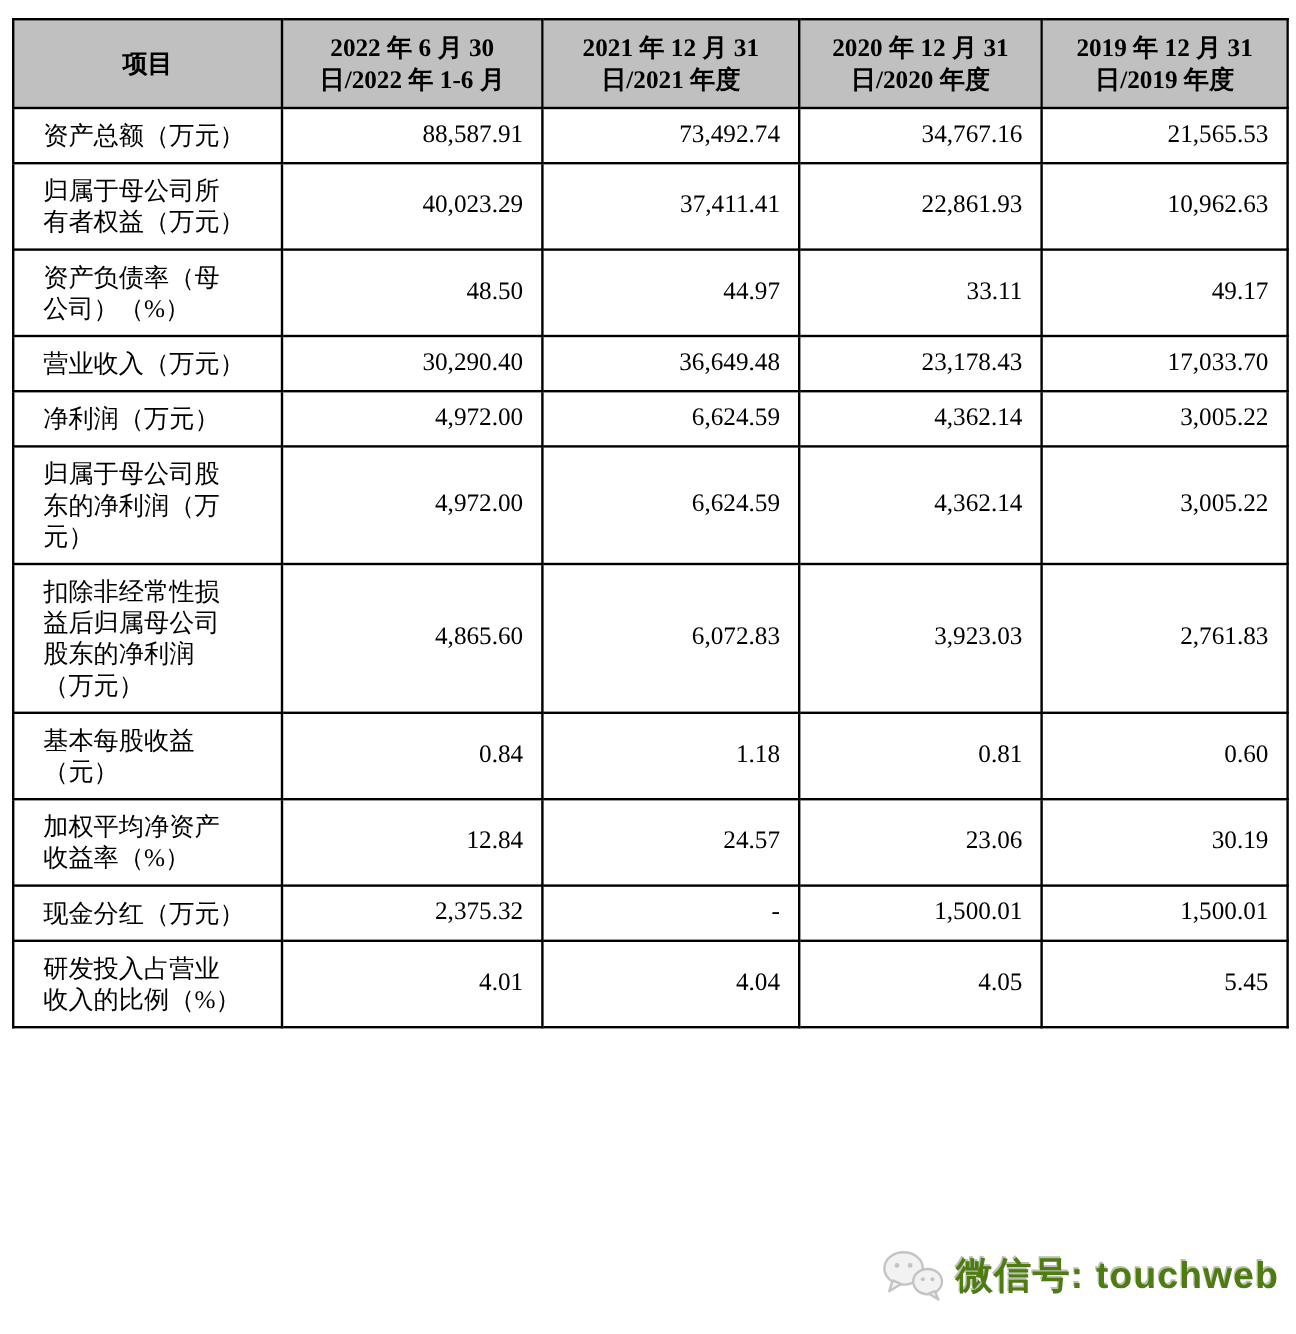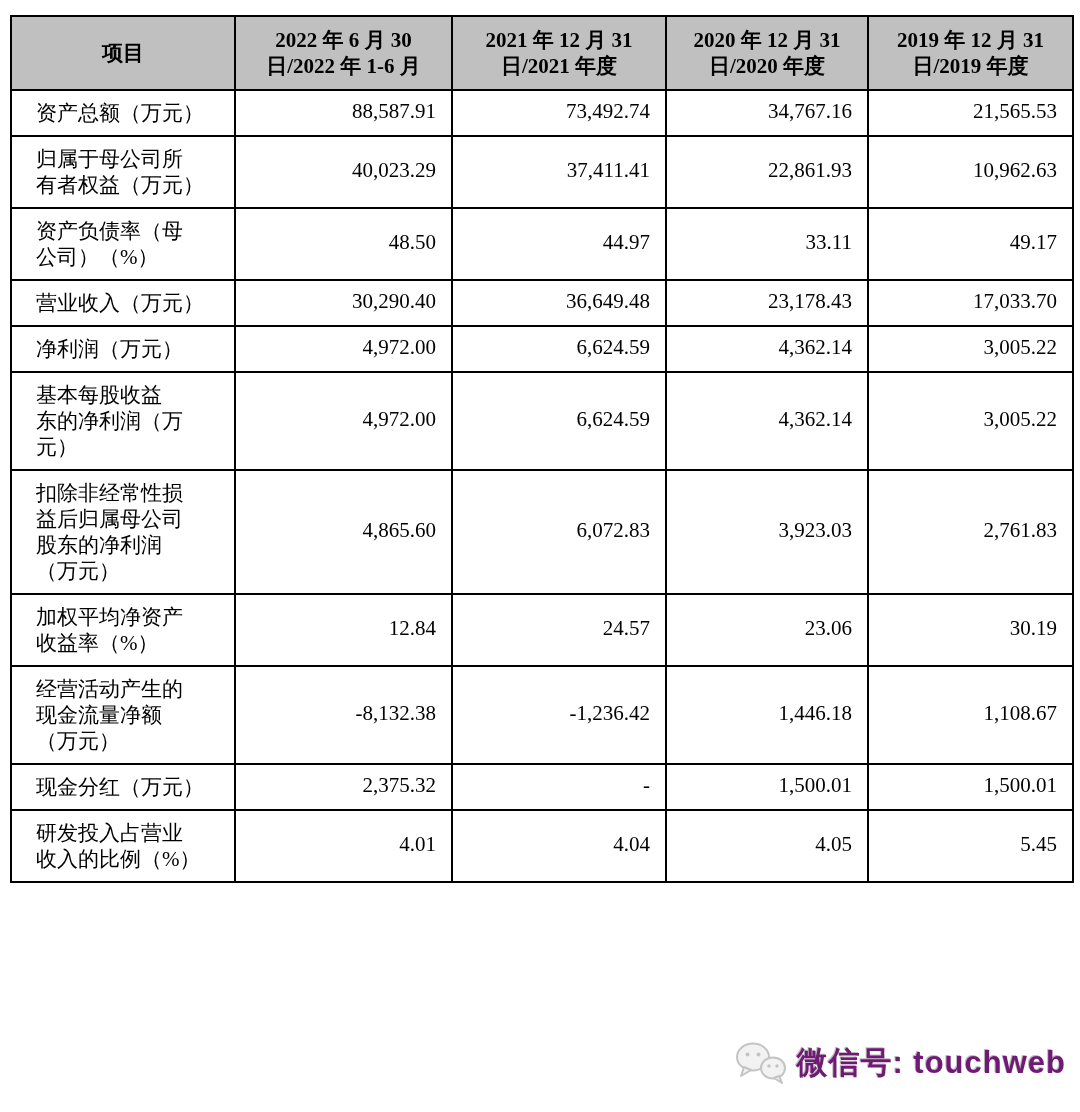--- a/index.html
+++ b/index.html
@@ -48,21 +48,21 @@
     top: 1040px;
     right: 14px;
     display: flex;
     align-items: center;
     gap: 8px;
   }
   .watermark-text {
     font-family: "Liberation Sans", sans-serif;
     font-size: 31px;
     font-weight: bold;
-    color: #701a75;
+    color: #4d7c0f;
     letter-spacing: 1px;
     text-shadow: -1px -1px 0 #bcbcbc, 1px 1px 0 #ffffff;
   }
   .wechat-icon-svg { display: block; }
 </style>
 </head>
 <body>
 
 <div class="page">
 
@@ -119,54 +119,53 @@
         <td class="num">17,033.70</td>
       </tr>
       <tr>
         <td class="label">净利润（万元）</td>
         <td class="num">4,972.00</td>
         <td class="num">6,624.59</td>
         <td class="num">4,362.14</td>
         <td class="num">3,005.22</td>
       </tr>
       <tr>
-        <td class="label">基本每股收益
+        <td class="label">归属于母公司股
 东的净利润（万
 元）</td>
         <td class="num">4,972.00</td>
         <td class="num">6,624.59</td>
         <td class="num">4,362.14</td>
         <td class="num">3,005.22</td>
       </tr>
       <tr>
         <td class="label">扣除非经常性损
 益后归属母公司
 股东的净利润
 （万元）</td>
         <td class="num">4,865.60</td>
         <td class="num">6,072.83</td>
         <td class="num">3,923.03</td>
         <td class="num">2,761.83</td>
       </tr>
       <tr>
+        <td class="label">基本每股收益
+（元）</td>
+        <td class="num">0.84</td>
+        <td class="num">1.18</td>
+        <td class="num">0.81</td>
+        <td class="num">0.60</td>
+      </tr>
+      <tr>
         <td class="label">加权平均净资产
 收益率（%）</td>
         <td class="num">12.84</td>
         <td class="num">24.57</td>
         <td class="num">23.06</td>
         <td class="num">30.19</td>
-      </tr>
-      <tr>
-        <td class="label">经营活动产生的
-现金流量净额
-（万元）</td>
-        <td class="num">-8,132.38</td>
-        <td class="num">-1,236.42</td>
-        <td class="num">1,446.18</td>
-        <td class="num">1,108.67</td>
       </tr>
       <tr>
         <td class="label">现金分红（万元）</td>
         <td class="num">2,375.32</td>
         <td class="num">-</td>
         <td class="num">1,500.01</td>
         <td class="num">1,500.01</td>
       </tr>
       <tr>
         <td class="label">研发投入占营业

